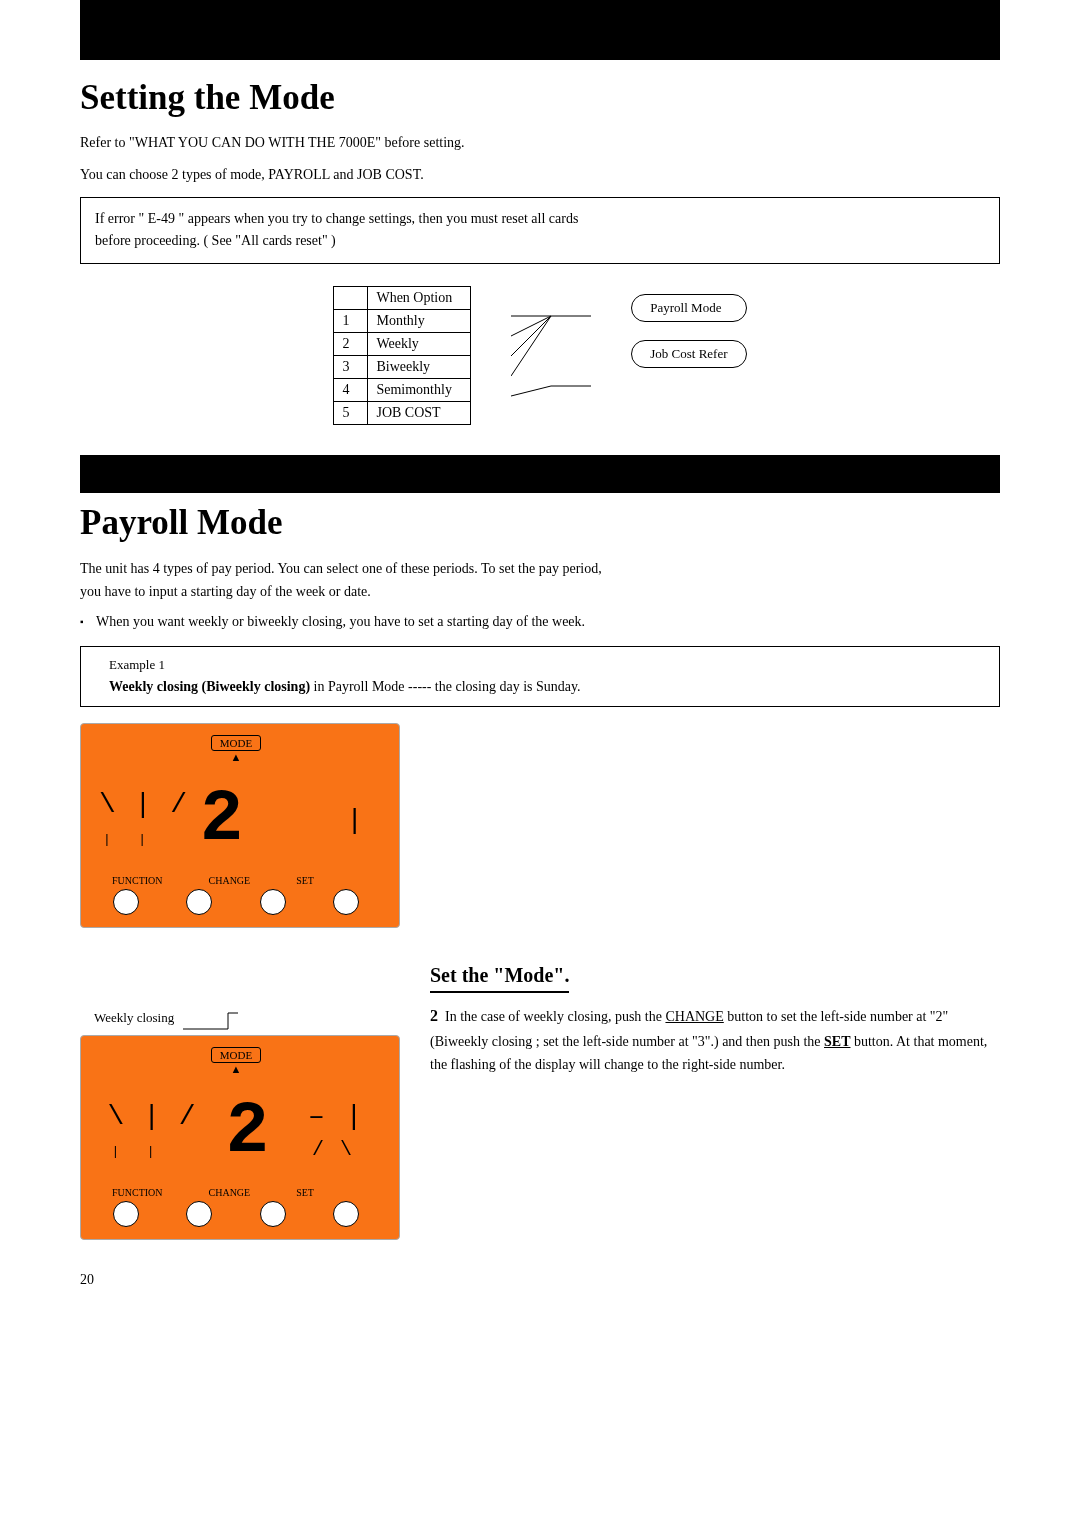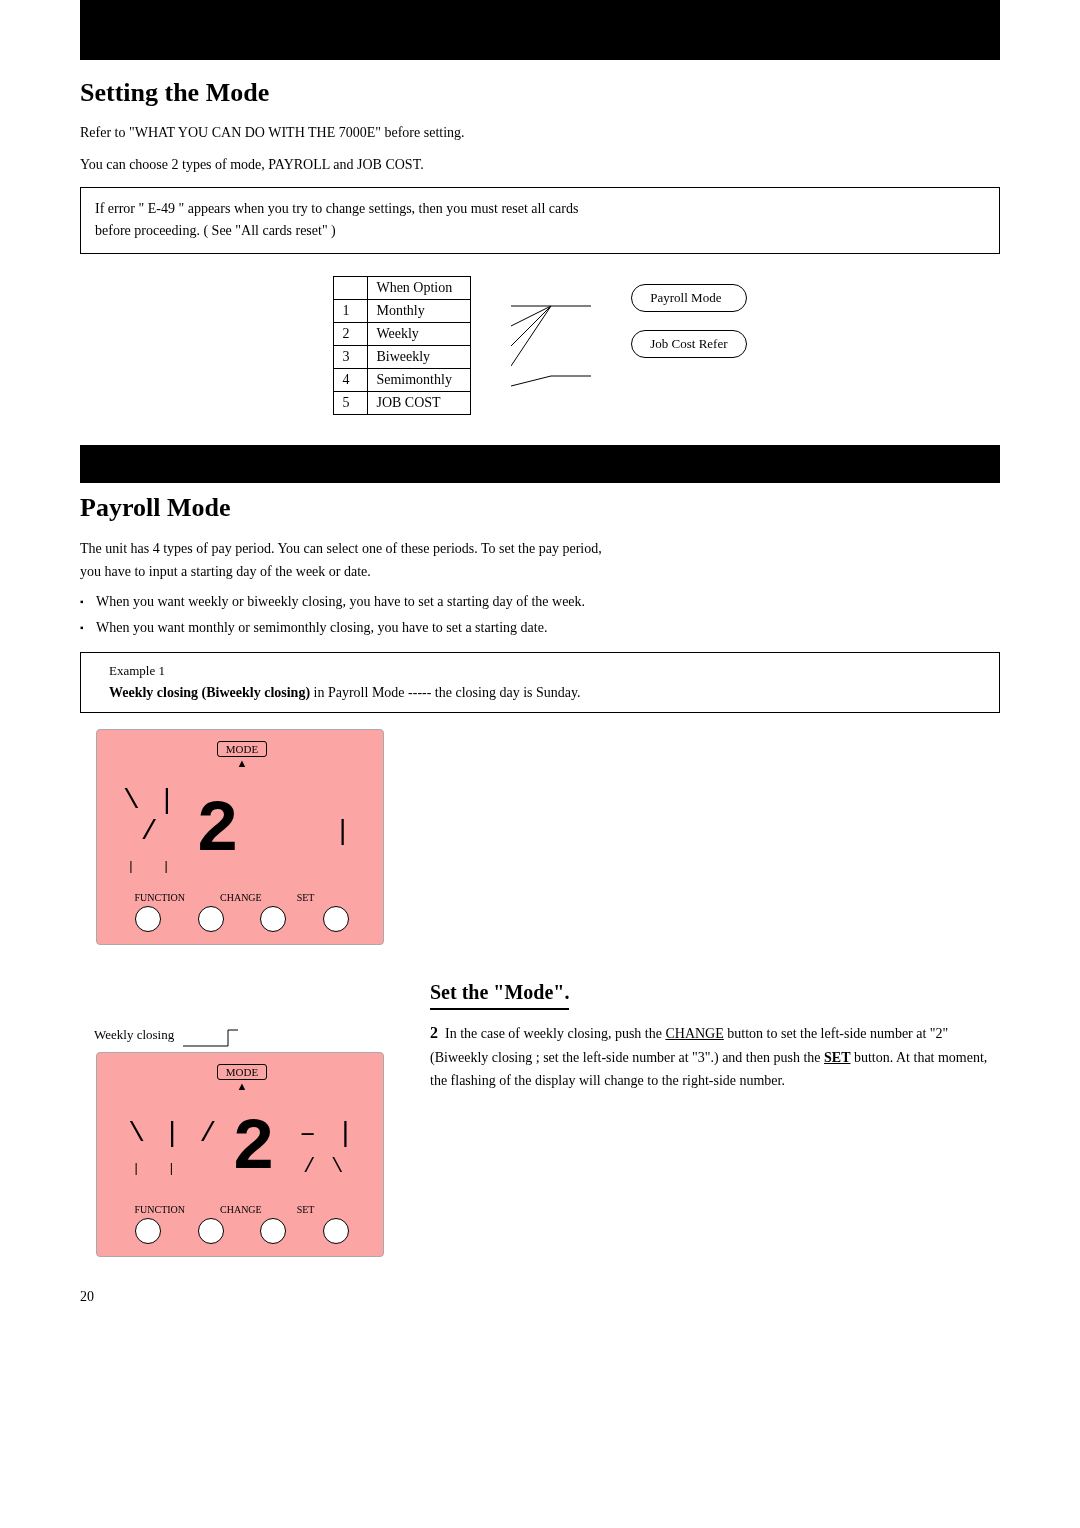--- a/index.html
+++ b/index.html
@@ -30,21 +30,21 @@
 
     
     .section-header-bar {
       width: 100%;
       height: 38px;
       background: #000;
       margin-bottom: 10px;
     }
 
     .section-title {
-      font-size: 26px;
+      font-size: 35px;
       font-weight: bold;
       margin-bottom: 14px;
       margin-top: 10px;
     }
 
     .intro-text {
       font-size: 14px;
       line-height: 1.6;
       margin-bottom: 10px;
     }
@@ -158,25 +158,25 @@
       align-items: center;
     }
 
     .instruction-col {
       flex: 1;
       padding-top: 0;
     }
 
     
     .device-diagram {
-      width: 288px;
+      width: 320px;
       border: 1px solid #aaa;
       border-radius: 4px;
-      background: #fca5a5;
-      padding: 10px 12px 12px 16px;
+      background: #f97316;
+      padding: 10px 12px 12px 4px;
       position: relative;
       margin-bottom: 8px;
     }
 
     .device-top-row {
       display: flex;
       justify-content: center;
       margin-bottom: 6px;
     }
 
@@ -335,21 +335,20 @@
 
   <div class="section-header-bar"></div>
   <h1 class="section-title payroll-section">Payroll Mode</h1>
 
   <p class="body-text">
     <span>The unit has 4 types of pay period. You can select one of these periods. To set the pay period,</span><br>
     <span>you have to input a starting day of the week or date.</span>
   </p>
 
   <p class="bullet-text">When you want weekly or biweekly closing, you have to set a starting day of the week.</p>
-  <p class="bullet-text">When you want monthly or semimonthly closing, you have to set a starting date.</p>
 
   <div class="example-box">
     <div class="example-label">Example 1</div>
     <div class="example-content">
       <strong>Weekly closing (Biweekly closing)</strong><span> in Payroll Mode ----- the closing day is Sunday.</span>
     </div>
   </div>
 
   <div class="diagram-instruction-row">
 

